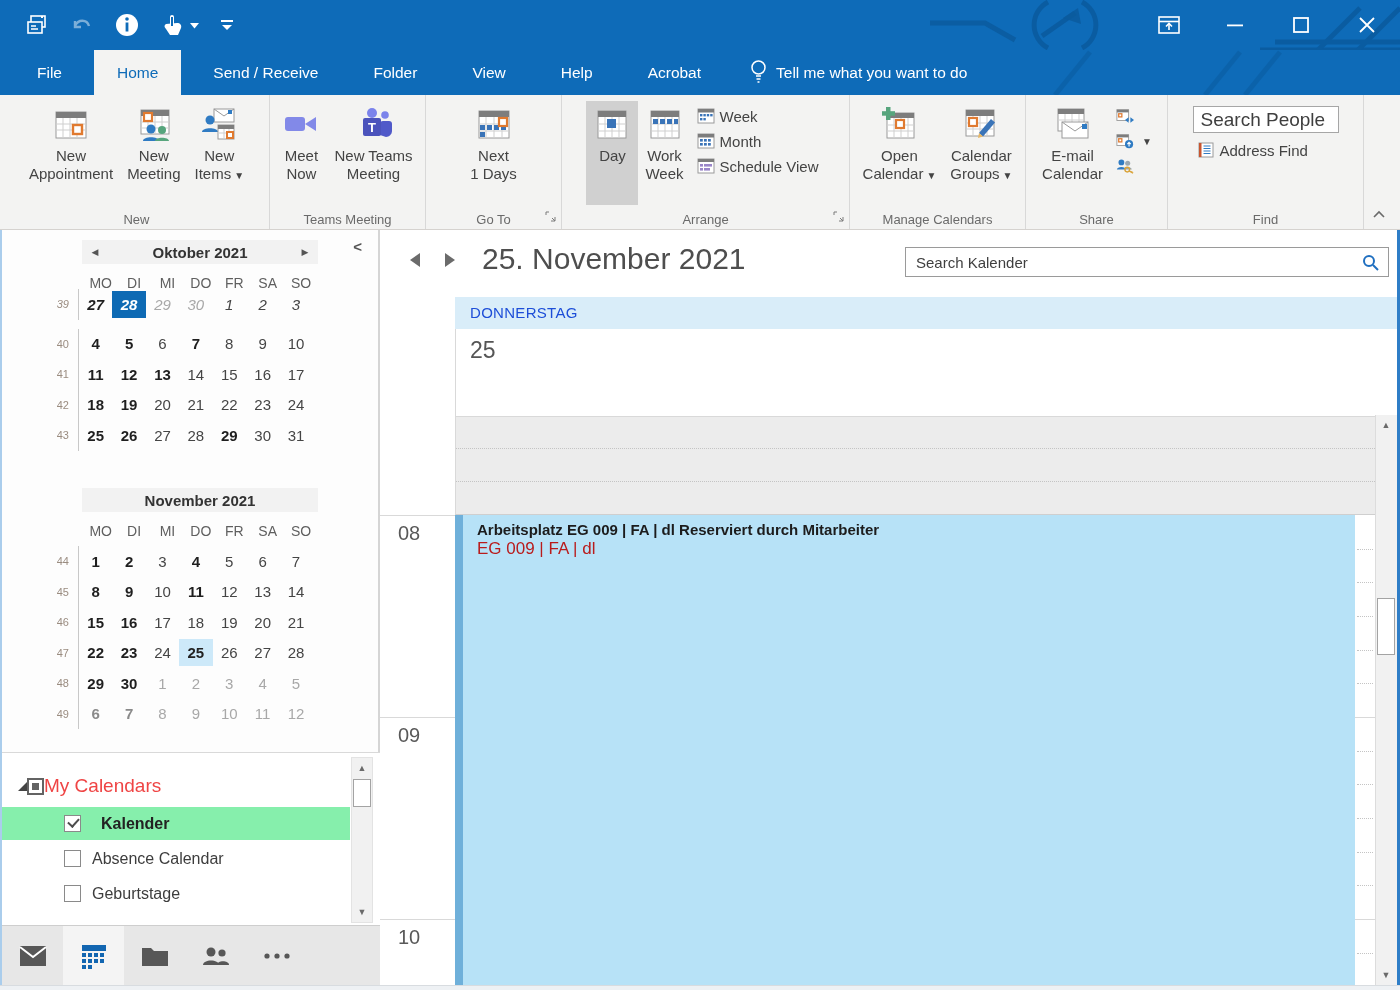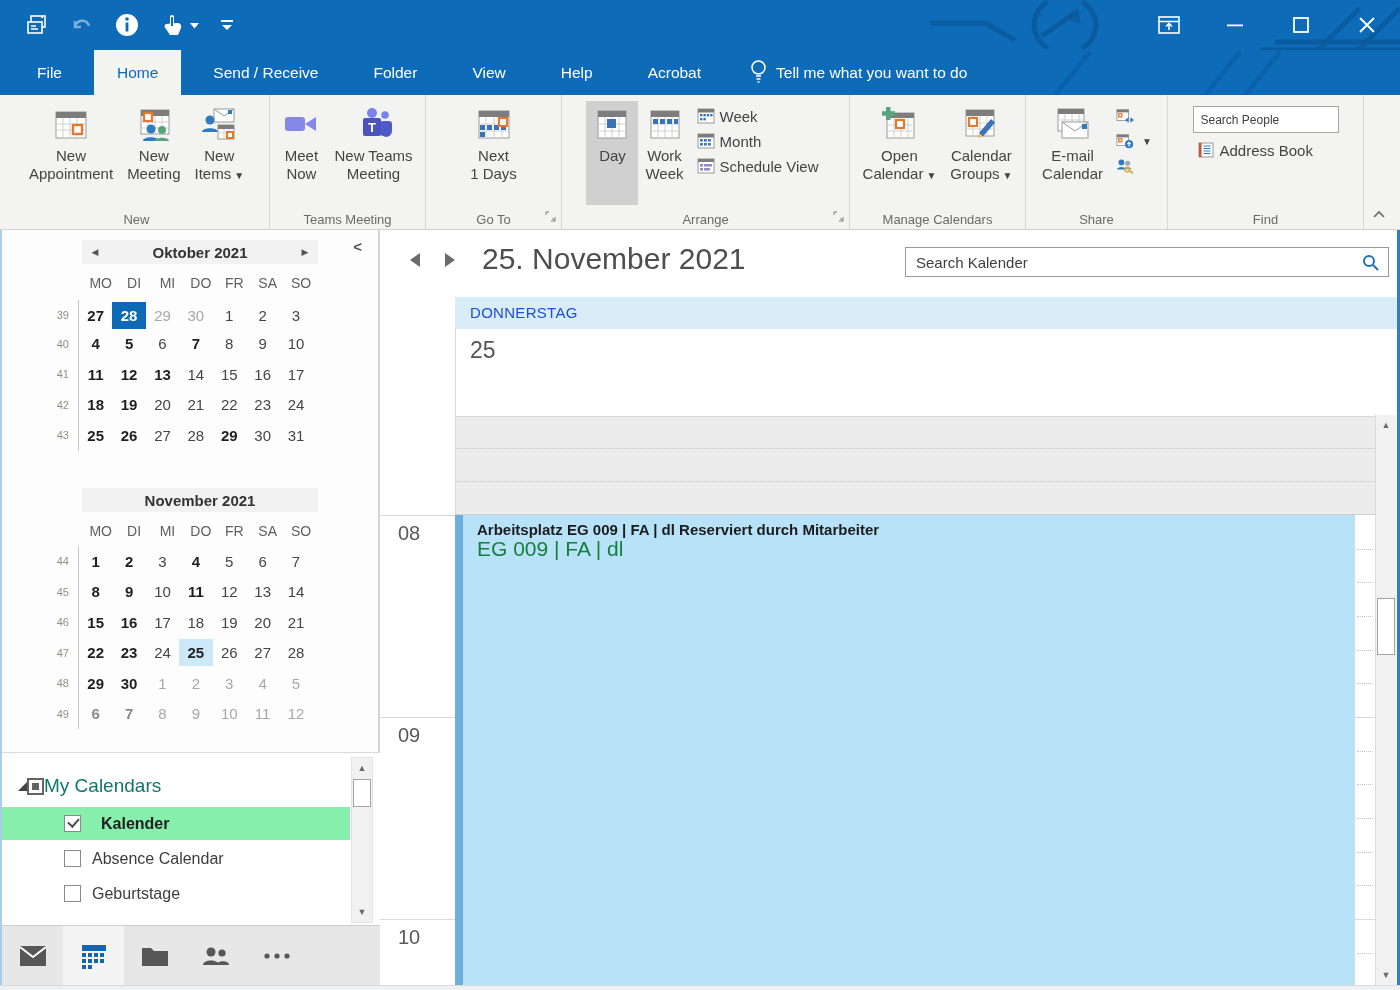--- a/index.html
+++ b/index.html
@@ -30,21 +30,21 @@
   .rbtns{display:flex;align-items:flex-start;}
   .btn-large{display:flex;flex-direction:column;align-items:center;padding:4px 7px;height:104px;border-radius:0;}
   .btn-large.selected{background:#d0d0d0;}
   .i32{width:38px;height:38px;flex:0 0 auto;}
   .blabel{font-size:15px;color:#444;text-align:center;line-height:17.5px;margin-top:4px;white-space:nowrap;}
   .caret{font-size:10px;color:#444;margin-left:3px;}
   .small-col{display:flex;flex-direction:column;gap:3px;padding:4px 2px;}
   .btn-small{display:flex;align-items:center;gap:5px;font-size:15px;color:#444;padding:2px 4px;white-space:nowrap;}
   .i16{width:18px;height:18px;flex:0 0 auto;}
   .find-col{display:flex;flex-direction:column;gap:6px;padding:5px 6px;}
-  .searchpeople{width:146px;height:27px;border:1px solid #a6a6a6;background:#fff;font-size:12px;color:#3f3f3f;padding:0 7px;font-family:inherit;}
+  .searchpeople{width:146px;height:27px;border:1px solid #a6a6a6;background:#fff;font-size:19px;color:#3f3f3f;padding:0 7px;font-family:inherit;}
   .searchpeople::placeholder{color:#3f3f3f;opacity:1;}
   .ribbon-collapse{position:absolute;right:14px;bottom:6px;}
 
   
   .sidebar{position:absolute;left:0;top:230px;width:380px;height:760px;background:#fdfdfd;border-right:2px solid #d5d5d5;border-left:2px solid #aacdec;}
   .pane-collapse{position:absolute;right:16px;top:8px;font-size:15px;font-weight:bold;color:#555;}
   .mc{position:absolute;left:0;width:378px;}
   .mc-head{position:absolute;left:80px;width:236px;height:24px;background:#f2f2f2;display:flex;align-items:center;justify-content:center;font-size:15px;font-weight:bold;color:#333;}
   .mc-arrow{position:absolute;top:0;height:24px;width:22px;display:flex;align-items:center;justify-content:center;font-size:9px;color:#555;}
   .mc-arrow.prev{left:2px;} .mc-arrow.next{right:2px;}
@@ -54,21 +54,21 @@
   .mc-wn{width:76px;text-align:right;padding-right:9px;font-size:11px;color:#9a8c80;}
   .mc-grid-sep{border-left:1px solid #c8c8c8;align-self:stretch;}
   .mc-day{width:33.4px;text-align:center;font-size:15px;color:#454545;line-height:27px;}
   .mc-day.b{font-weight:bold;color:#1f1f1f;}
   .mc-day.m{color:#a8a8a8;}
   .mc-day.m.b{color:#8a8a8a;}
   .mc-day.sel-dark{background:#0e6ab4;color:#fff;font-weight:bold;}
   .mc-day.sel-light{background:#cde9f9;color:#222;font-weight:bold;}
 
   .mycal{position:absolute;left:0;top:522px;width:378px;height:173px;background:#fff;border-top:1px solid #d9d9d9;}
-  .mycal-head{position:absolute;left:16px;top:22px;display:flex;align-items:center;font-size:19px;color:#0f766e;}
+  .mycal-head{position:absolute;left:16px;top:22px;display:flex;align-items:center;font-size:19px;color:#ef4444;}
   .tri-expanded{width:0;height:0;border-bottom:9px solid #444;border-left:9px solid transparent;}
   .grp-icon{width:17px;height:17px;border:2px solid #636363;display:flex;align-items:center;justify-content:center;}
   .grp-icon div{width:7px;height:7px;background:#636363;}
   .mycal-item{position:absolute;left:0;width:348px;height:33px;display:flex;align-items:center;padding-left:62px;gap:11px;font-size:16px;color:#3d3d3d;}
   .mycal-item.selected{background:#86efac;gap:20px;}
   .mycal-item.boldlbl{font-weight:bold;color:#222;}
   .cb{width:17px;height:17px;background:#fff;border:1.5px solid #8a8a8a;position:relative;flex:0 0 auto;}
   .cb.checked::after{content:"";position:absolute;left:3px;top:2px;width:9px;height:5px;border-left:2.5px solid #4d4d4d;border-bottom:2.5px solid #4d4d4d;transform:rotate(-48deg);}
   .sb-scroll{position:absolute;left:349px;top:527px;width:22px;height:166px;background:#f1f1f1;border:1px solid #e3e3e3;}
   .scroll-btn{position:absolute;left:0;width:20px;height:20px;display:flex;align-items:center;justify-content:center;font-size:9px;color:#6a6a6a;background:#f1f1f1;}
@@ -87,21 +87,21 @@
   .cal-search input::placeholder{color:#3f3f3f;opacity:1;}
   .colhead{position:absolute;left:75px;top:67px;width:960px;height:32px;background:#d9edf9;font-size:15px;color:#1d4ed8;line-height:32px;padding-left:15px;letter-spacing:.3px;}
   .allday{position:absolute;left:75px;top:99px;width:920px;height:88px;background:#fff;border-left:1px solid #d9d9d9;border-bottom:1px solid #d9d9d9;}
   .allday-date{font-size:23px;color:#555;padding:8px 0 0 14px;}
   .grayband{position:absolute;left:75px;top:187px;width:920px;height:98px;background:#ececec;border-left:1px solid #d9d9d9;border-bottom:1px solid #cfcfcf;}
   .dotline{position:absolute;left:0;right:0;border-top:1px dotted #c4c4c4;}
   .hlabel{position:absolute;left:18px;width:50px;font-size:20px;color:#595959;}
   .hline{position:absolute;height:0;border-top:1px solid #d9d9d9;}
   .appt{position:absolute;left:75px;top:285px;width:900px;height:475px;background:#b7e2f7;border-left:8px solid #6fb0da;padding:5px 14px;}
   .appt-title{font-size:15px;font-weight:bold;color:#1c1c1c;line-height:19px;}
-  .appt-loc{font-size:21px;color:#15803d;line-height:19px;}
+  .appt-loc{font-size:17px;color:#b91c1c;line-height:19px;}
   .strip{position:absolute;left:975px;top:285px;width:20px;height:475px;background:#fff;}
   .strip .dotline{left:2px;right:2px;}
   .main-scroll{position:absolute;left:995px;top:185px;width:22px;height:570px;background:#f1f1f1;border-left:1px solid #dcdcdc;}
 
   .win-edge{position:absolute;right:0;top:230px;width:3px;height:760px;background:#2f7ec7;}
   .bottom-strip{position:absolute;left:0;top:985px;width:1400px;height:5px;background:#eef1f4;border-top:1px solid #d8dce0;}
 </style>
 </head>
 <body>
 
@@ -484,21 +484,21 @@
     <div class="find-col">
       <input class="searchpeople" placeholder="Search People" style="">
       <div class="btn-small">
         <svg class="i16" viewBox="0 0 18 18">
             <rect x="2" y="2" width="14" height="14" fill="#fff" stroke="#9a9a9a"></rect>
             <rect x="2" y="2" width="2.5" height="14" fill="#c8552f"></rect>
             <g stroke="#2f7bc3" stroke-width="1.2">
               <path d="M6.5 5 h7 M6.5 7.5 h7 M6.5 10 h7 M6.5 12.5 h7"></path>
             </g>
           </svg>
-        <span>Address Book</span>
+        <span>Address Find</span>
       </div>
     </div>
     <div class="rgroup-label">Find</div>
   </div>
 
   <span class="ribbon-collapse"><svg width="14" height="10" viewBox="0 0 14 10" fill="none" stroke="#6a6a6a" stroke-width="1.6">
         <path d="M2 8 L7 3 L12 8"></path>
       </svg></span>
 </div>
 
@@ -513,21 +513,21 @@
         </div>
         <div class="mc-dows" style="top: 33px;">
           <span class="mc-dow">MO</span>
           <span class="mc-dow">DI</span>
           <span class="mc-dow">MI</span>
           <span class="mc-dow">DO</span>
           <span class="mc-dow">FR</span>
           <span class="mc-dow">SA</span>
           <span class="mc-dow">SO</span>
         </div>
-        <div class="mc-week" style="top: 60px;">
+        <div class="mc-week" style="top: 49px; font-style: italic;">
           <span class="mc-wn">39</span>
           <span class="mc-grid-sep"></span>
           <span class="mc-day b">27</span>
           <span class="mc-day sel-dark">28</span>
           <span class="mc-day m">29</span>
           <span class="mc-day m">30</span>
           <span class="mc-day">1</span>
           <span class="mc-day">2</span>
           <span class="mc-day">3</span>
         </div>

